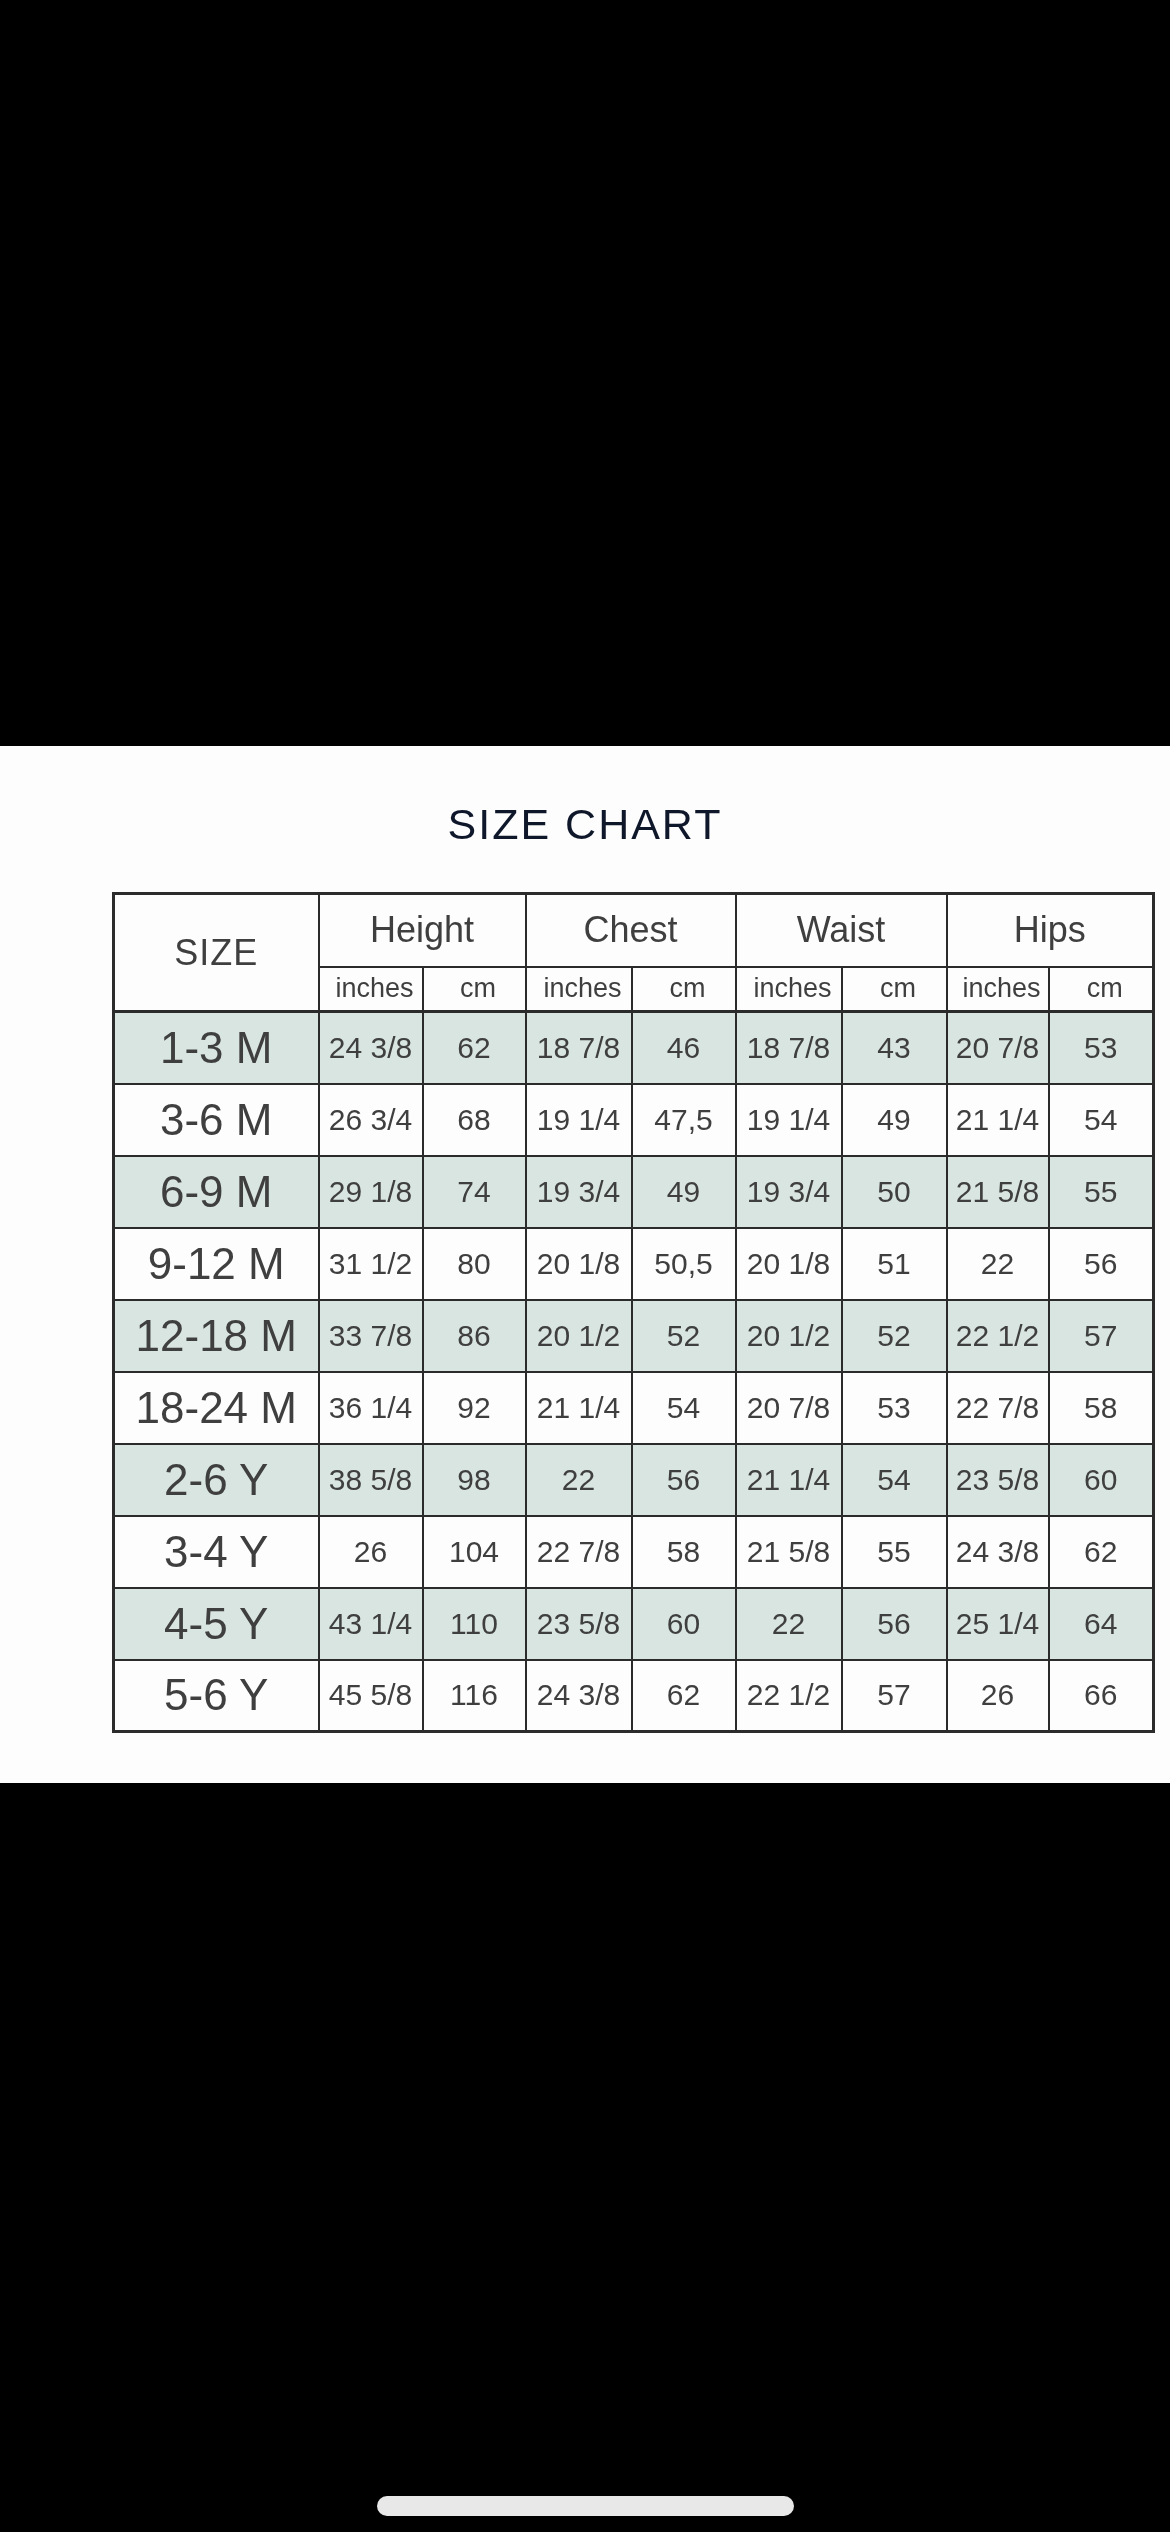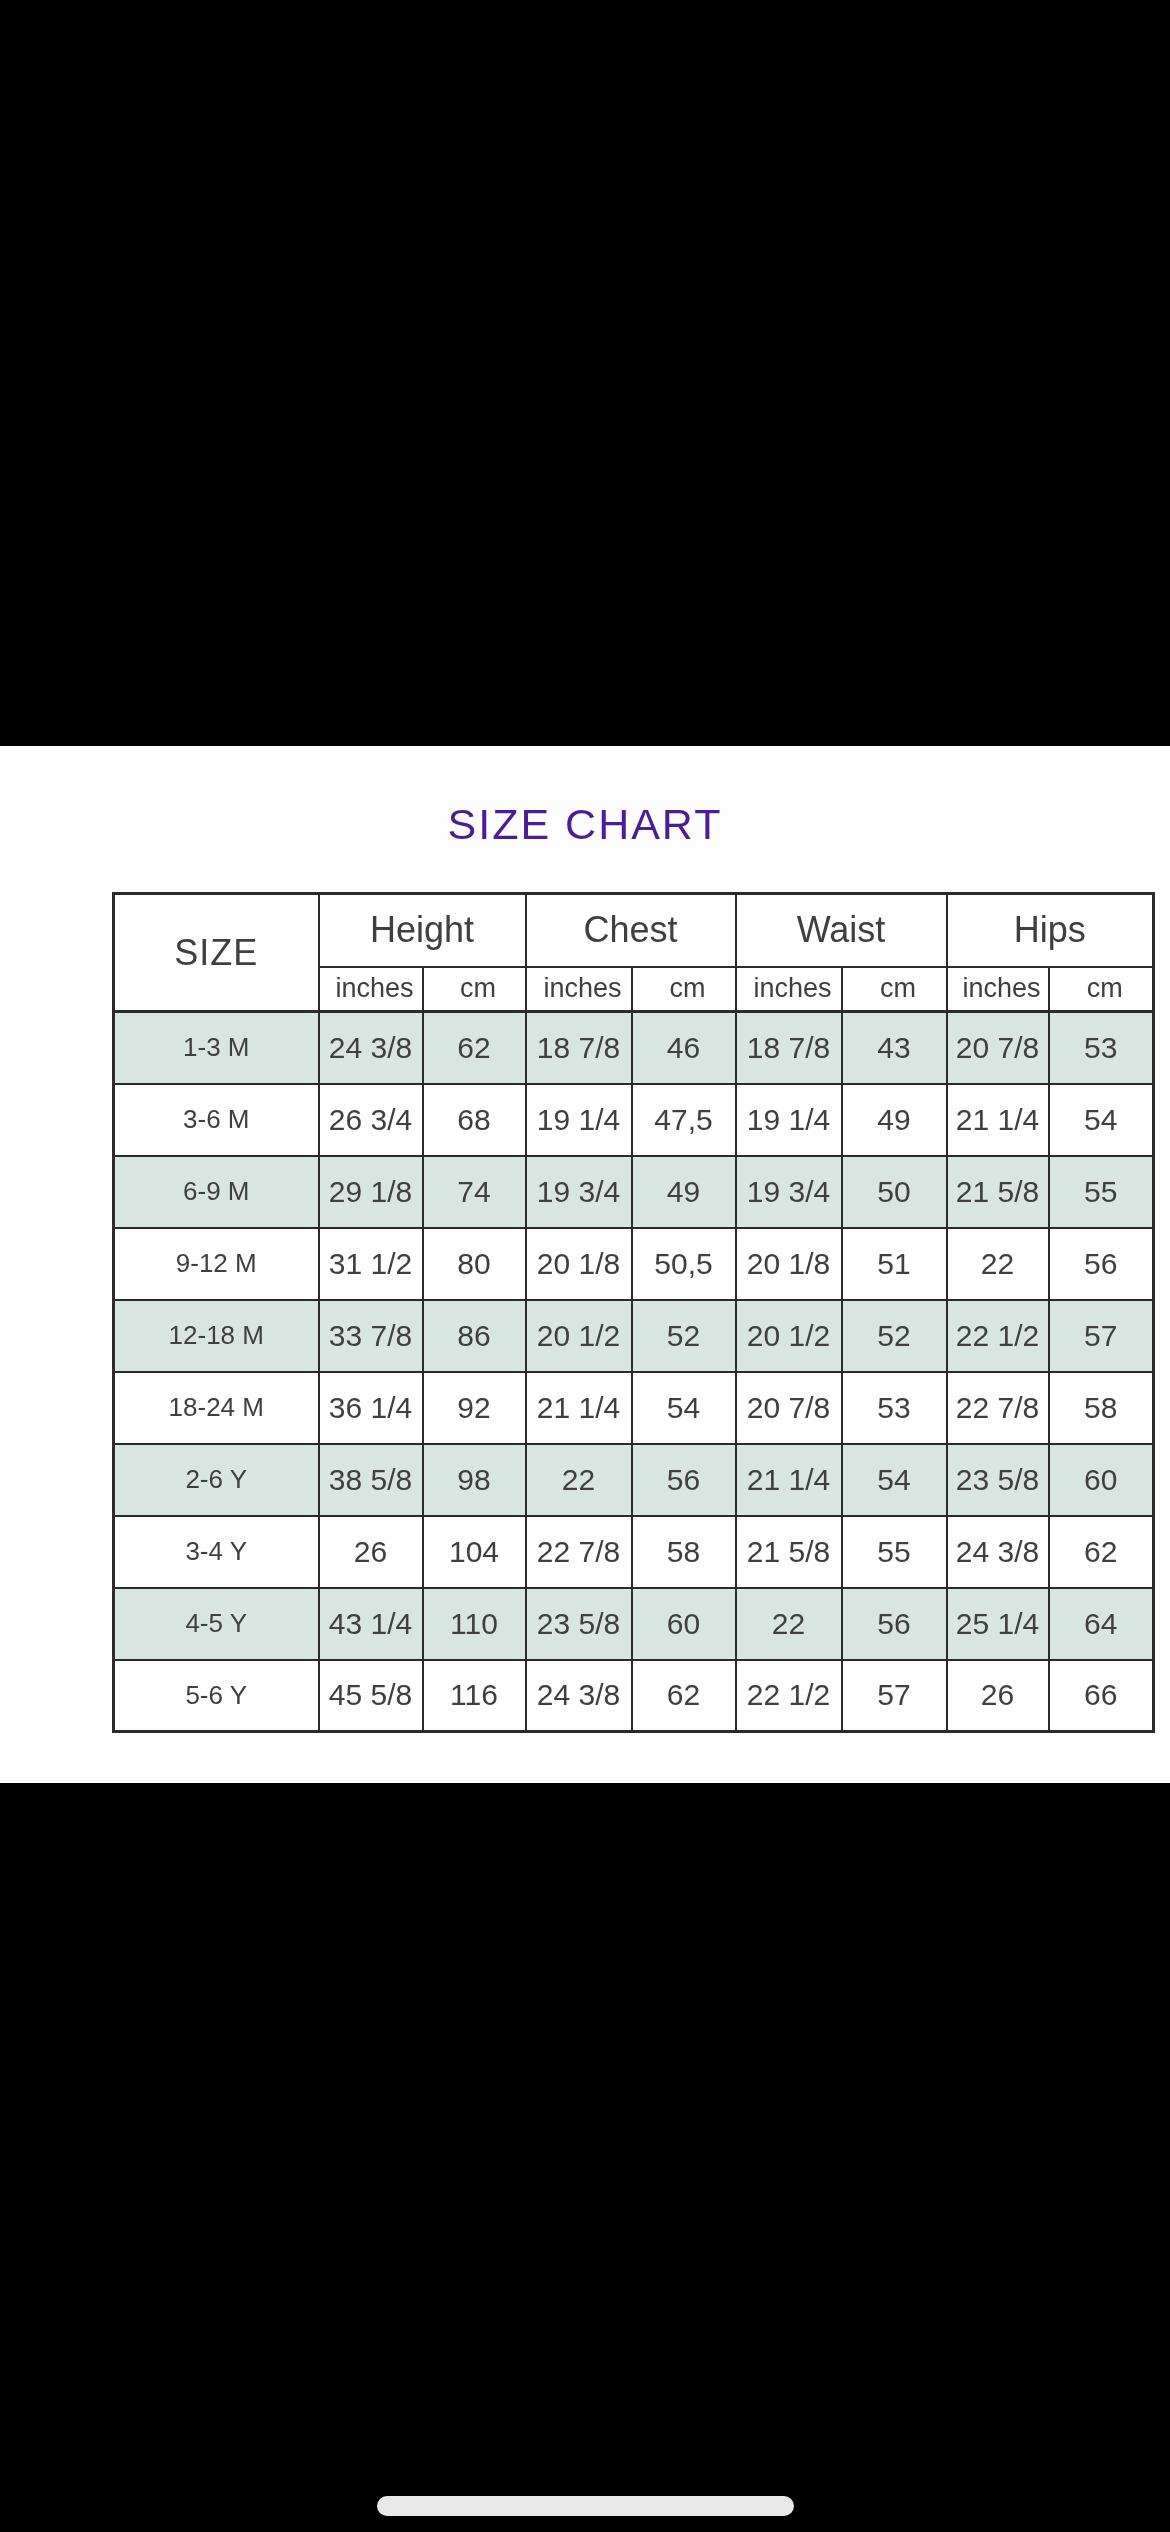--- a/index.html
+++ b/index.html
@@ -24,21 +24,21 @@
     left:0;top:746px;
     width:1170px;height:1037px;
     background:var(--content-bg);
   }
   .title{
     position:absolute;
     top:54px;left:0;width:1170px;
     text-align:center;
     font-size:43px;
     letter-spacing:2px;
-    color:#4c1d95;
+    color:#0f172a;
     font-weight:400;
   }
   table.size-chart{
     position:absolute;
     left:78px;top:146px;
     width:1040px;
     border-collapse:collapse;
     table-layout:fixed;
     color:var(--text);
   }
@@ -51,21 +51,21 @@
     padding:0;
     overflow:hidden;
     white-space:nowrap;
   }
   table.size-chart{border:3px solid var(--border);margin-left:34px;}
   thead tr.group-row th{height:73px;font-size:36px;}
   thead tr.unit-row th{height:45px;font-size:27px;padding-left:8px;}
   thead th.size-head{font-size:44px;letter-spacing:1px;}
   thead{border-bottom:3px solid var(--border);}
   tbody td{height:72px;font-size:30px;}
-  tbody td.size-col{font-size:26px;}
+  tbody td.size-col{font-size:44px;}
   tbody tr.shaded td{background:var(--shade);}
   .home-indicator{
     position:absolute;
     left:377px;top:2496px;
     width:417px;height:20px;
     border-radius:10px;
     background:var(--home);
   }
 </style>
 </head>

